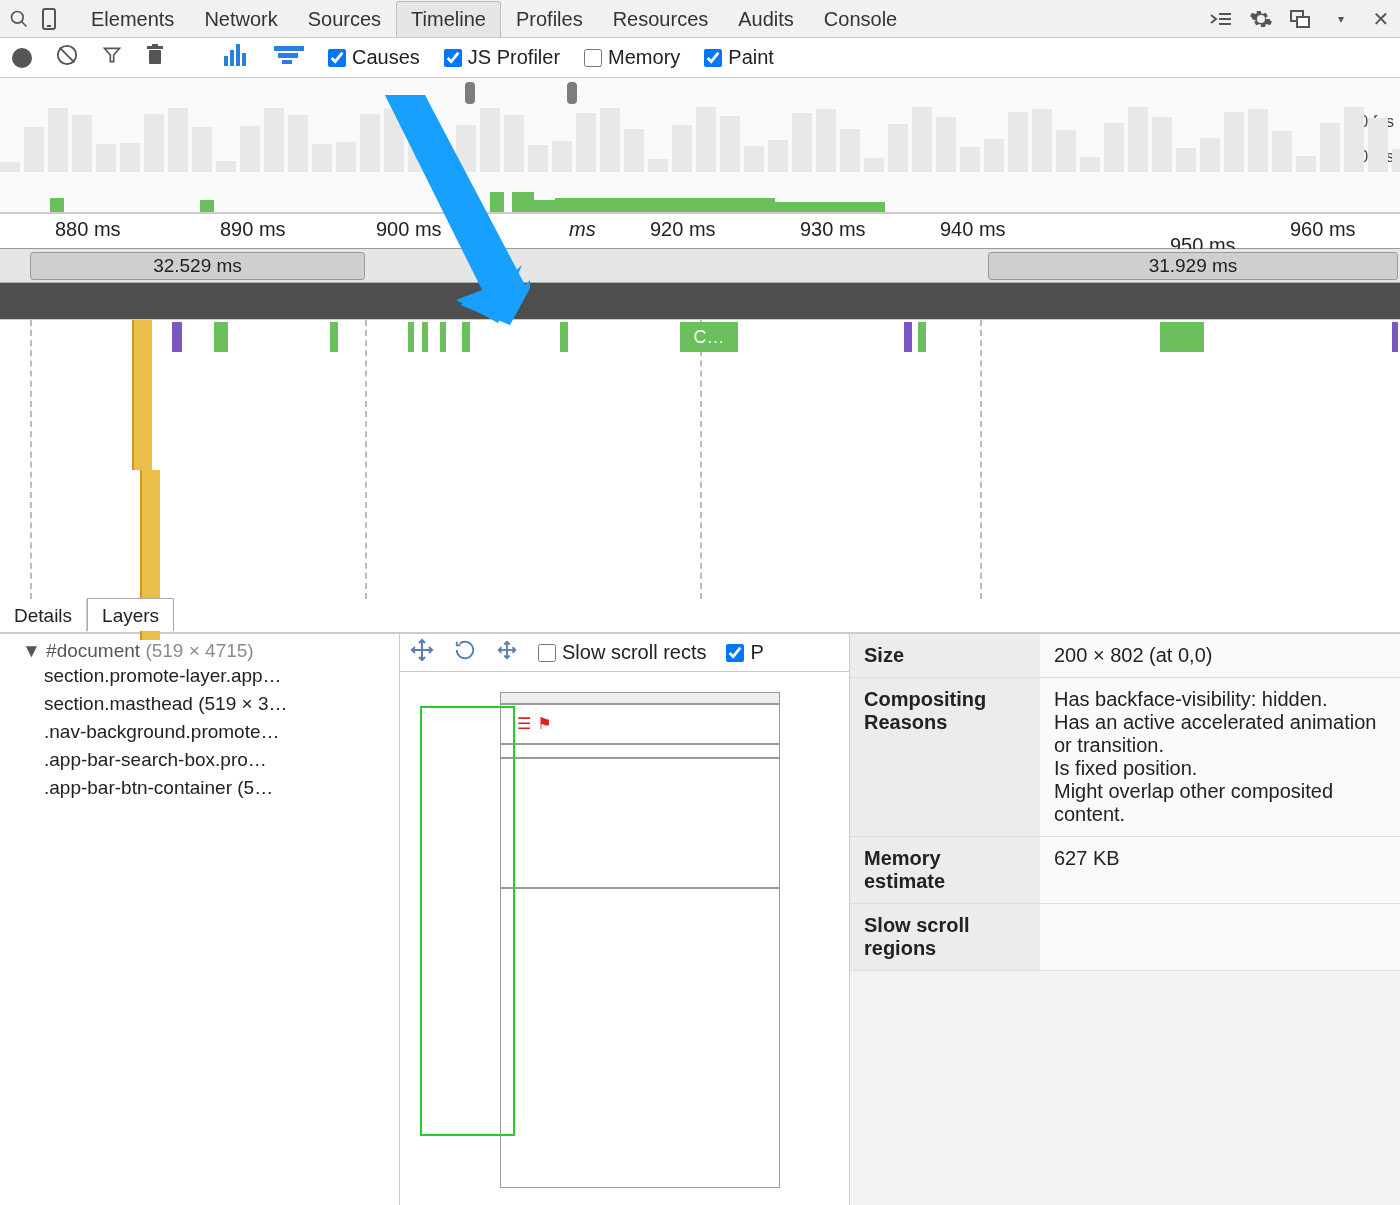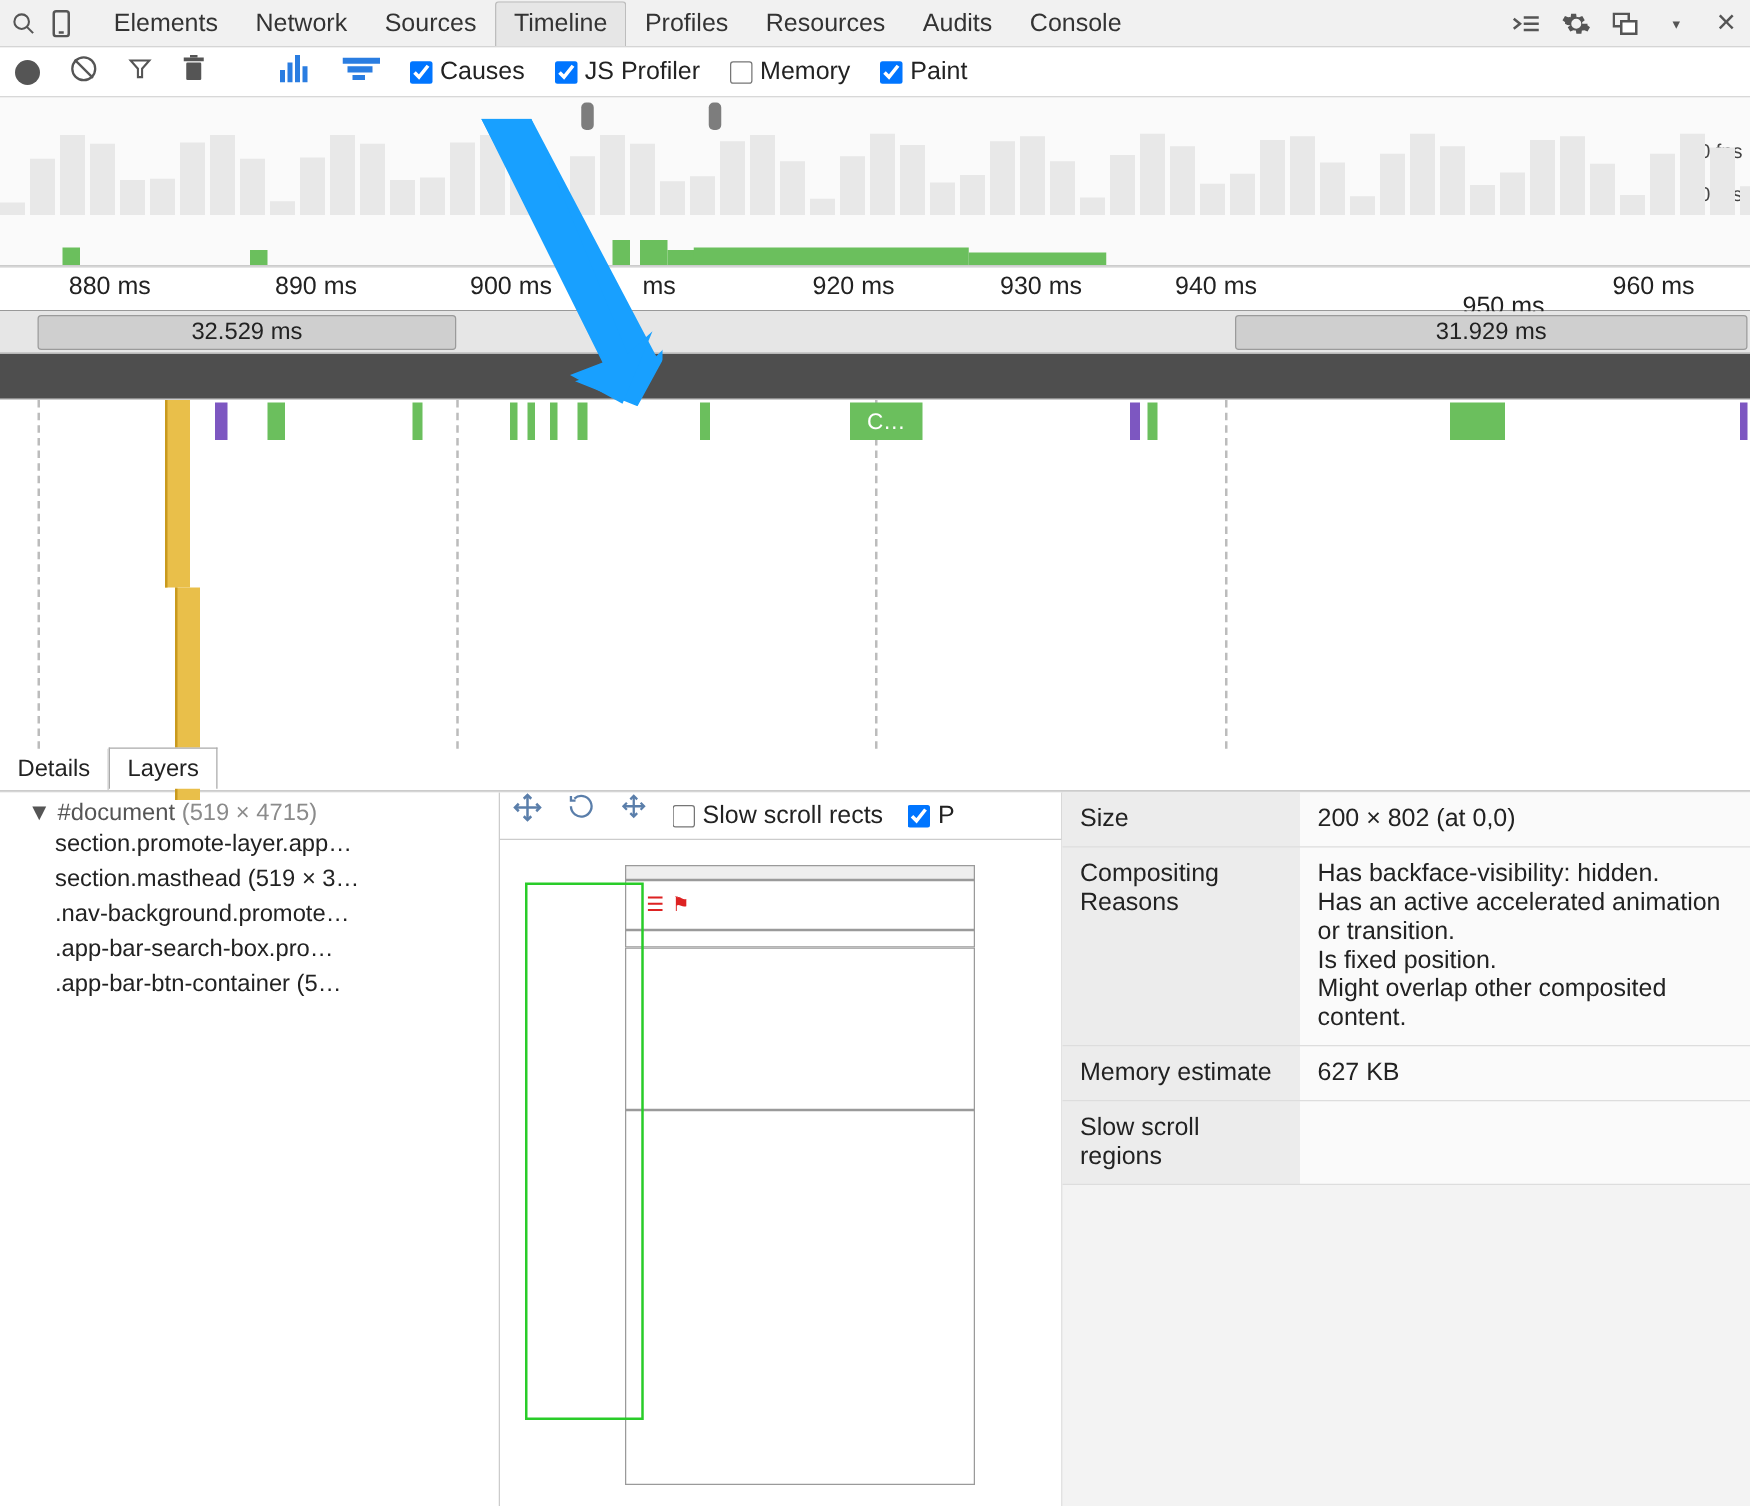--- a/index.html
+++ b/index.html
@@ -55,31 +55,31 @@
   .btab.active { border: 1px solid #aaa; border-bottom: none; background: #fff; position: relative; top: -1px; }
 
   .left-pane { width: 400px; background: #fff; border-right: 1px solid #ccc; display: flex; flex-direction: column; }
   .tree { padding: 6px 22px; font-size: 19px; }
   .tree .tree-root { color: #555; }
   .tree .dim { color: #8b8b8b; }
   .tree ul { list-style: none; padding-left: 22px; }
   .tree li { padding: 3px 0; white-space: nowrap; overflow: hidden; text-overflow: ellipsis; }
 
   .mid-pane { flex: 0 0 450px; background: #fff; border-right: 1px solid #ccc; display: flex; flex-direction: column; }
-  .mid-toolbar { display: flex; gap: 20px; height: 38px; padding: 0 10px; border-bottom: 1px solid #ccc; }
+  .mid-toolbar { display: flex; align-items: center; gap: 20px; height: 38px; padding: 0 10px; border-bottom: 1px solid #ccc; }
   .mid-toolbar .icon { color: #5a7eaa; }
   .canvas-area { flex: 1; position: relative; background: #fff; }
   .layer-green { position: absolute; border: 2px solid #29cc29; }
   .layer-gray { position: absolute; border: 1px solid #9a9a9a; background: #fff; }
   .layer-icons { position: absolute; color: #d22; font-size: 16px; display: flex; gap: 6px; }
 
   .right-pane { flex: 1; background: #f3f3f3; }
   .prop-table { width: 100%; border-collapse: collapse; font-size: 20px; }
   .prop-table td { padding: 10px 14px; vertical-align: top; border-bottom: 1px solid #ddd; }
-  .prop-table td.k { width: 190px; font-weight: 400; background: #ececec; }
+  .prop-table td.k { width: 190px; font-weight: 700; background: #ececec; }
   .prop-table td.v { background: #fafafa; }
 
   
   .blue-arrow { position: absolute; pointer-events: none; }
   .blue-arrow svg { display: block; }
 </style>
 </head>
 <body>
 
 <div class="root">
@@ -260,21 +260,21 @@
         <div class="green-band" style="left: 50px; width: 14px; height: 14px;"></div>
         <div class="green-band" style="left: 200px; width: 14px; height: 12px;"></div>
       </div>
   </div>
 
   <div class="ruler">
     <div class="ruler-lbls" id="ruler-lbls">
         <span style="left: 55px;">880 ms</span>
         <span style="left: 220px;">890 ms</span>
         <span style="left: 376px;">900 ms</span>
-        <span style="left: 514px;">ms</span>
+        <span style="left: 569px; font-style: italic;">ms</span>
         <span style="left: 650px;">920 ms</span>
         <span style="left: 800px;">930 ms</span>
         <span style="left: 940px;">940 ms</span>
         <span style="left: 1170px; margin-top: 16px;">950 ms</span>
         <span style="left: 1290px;">960 ms</span>
       </div>
   </div>
 
   <div class="frames-row" id="frames-row">
       <div class="frame-bar" style="left: 30px; width: 335px;">32.529 ms</div>

